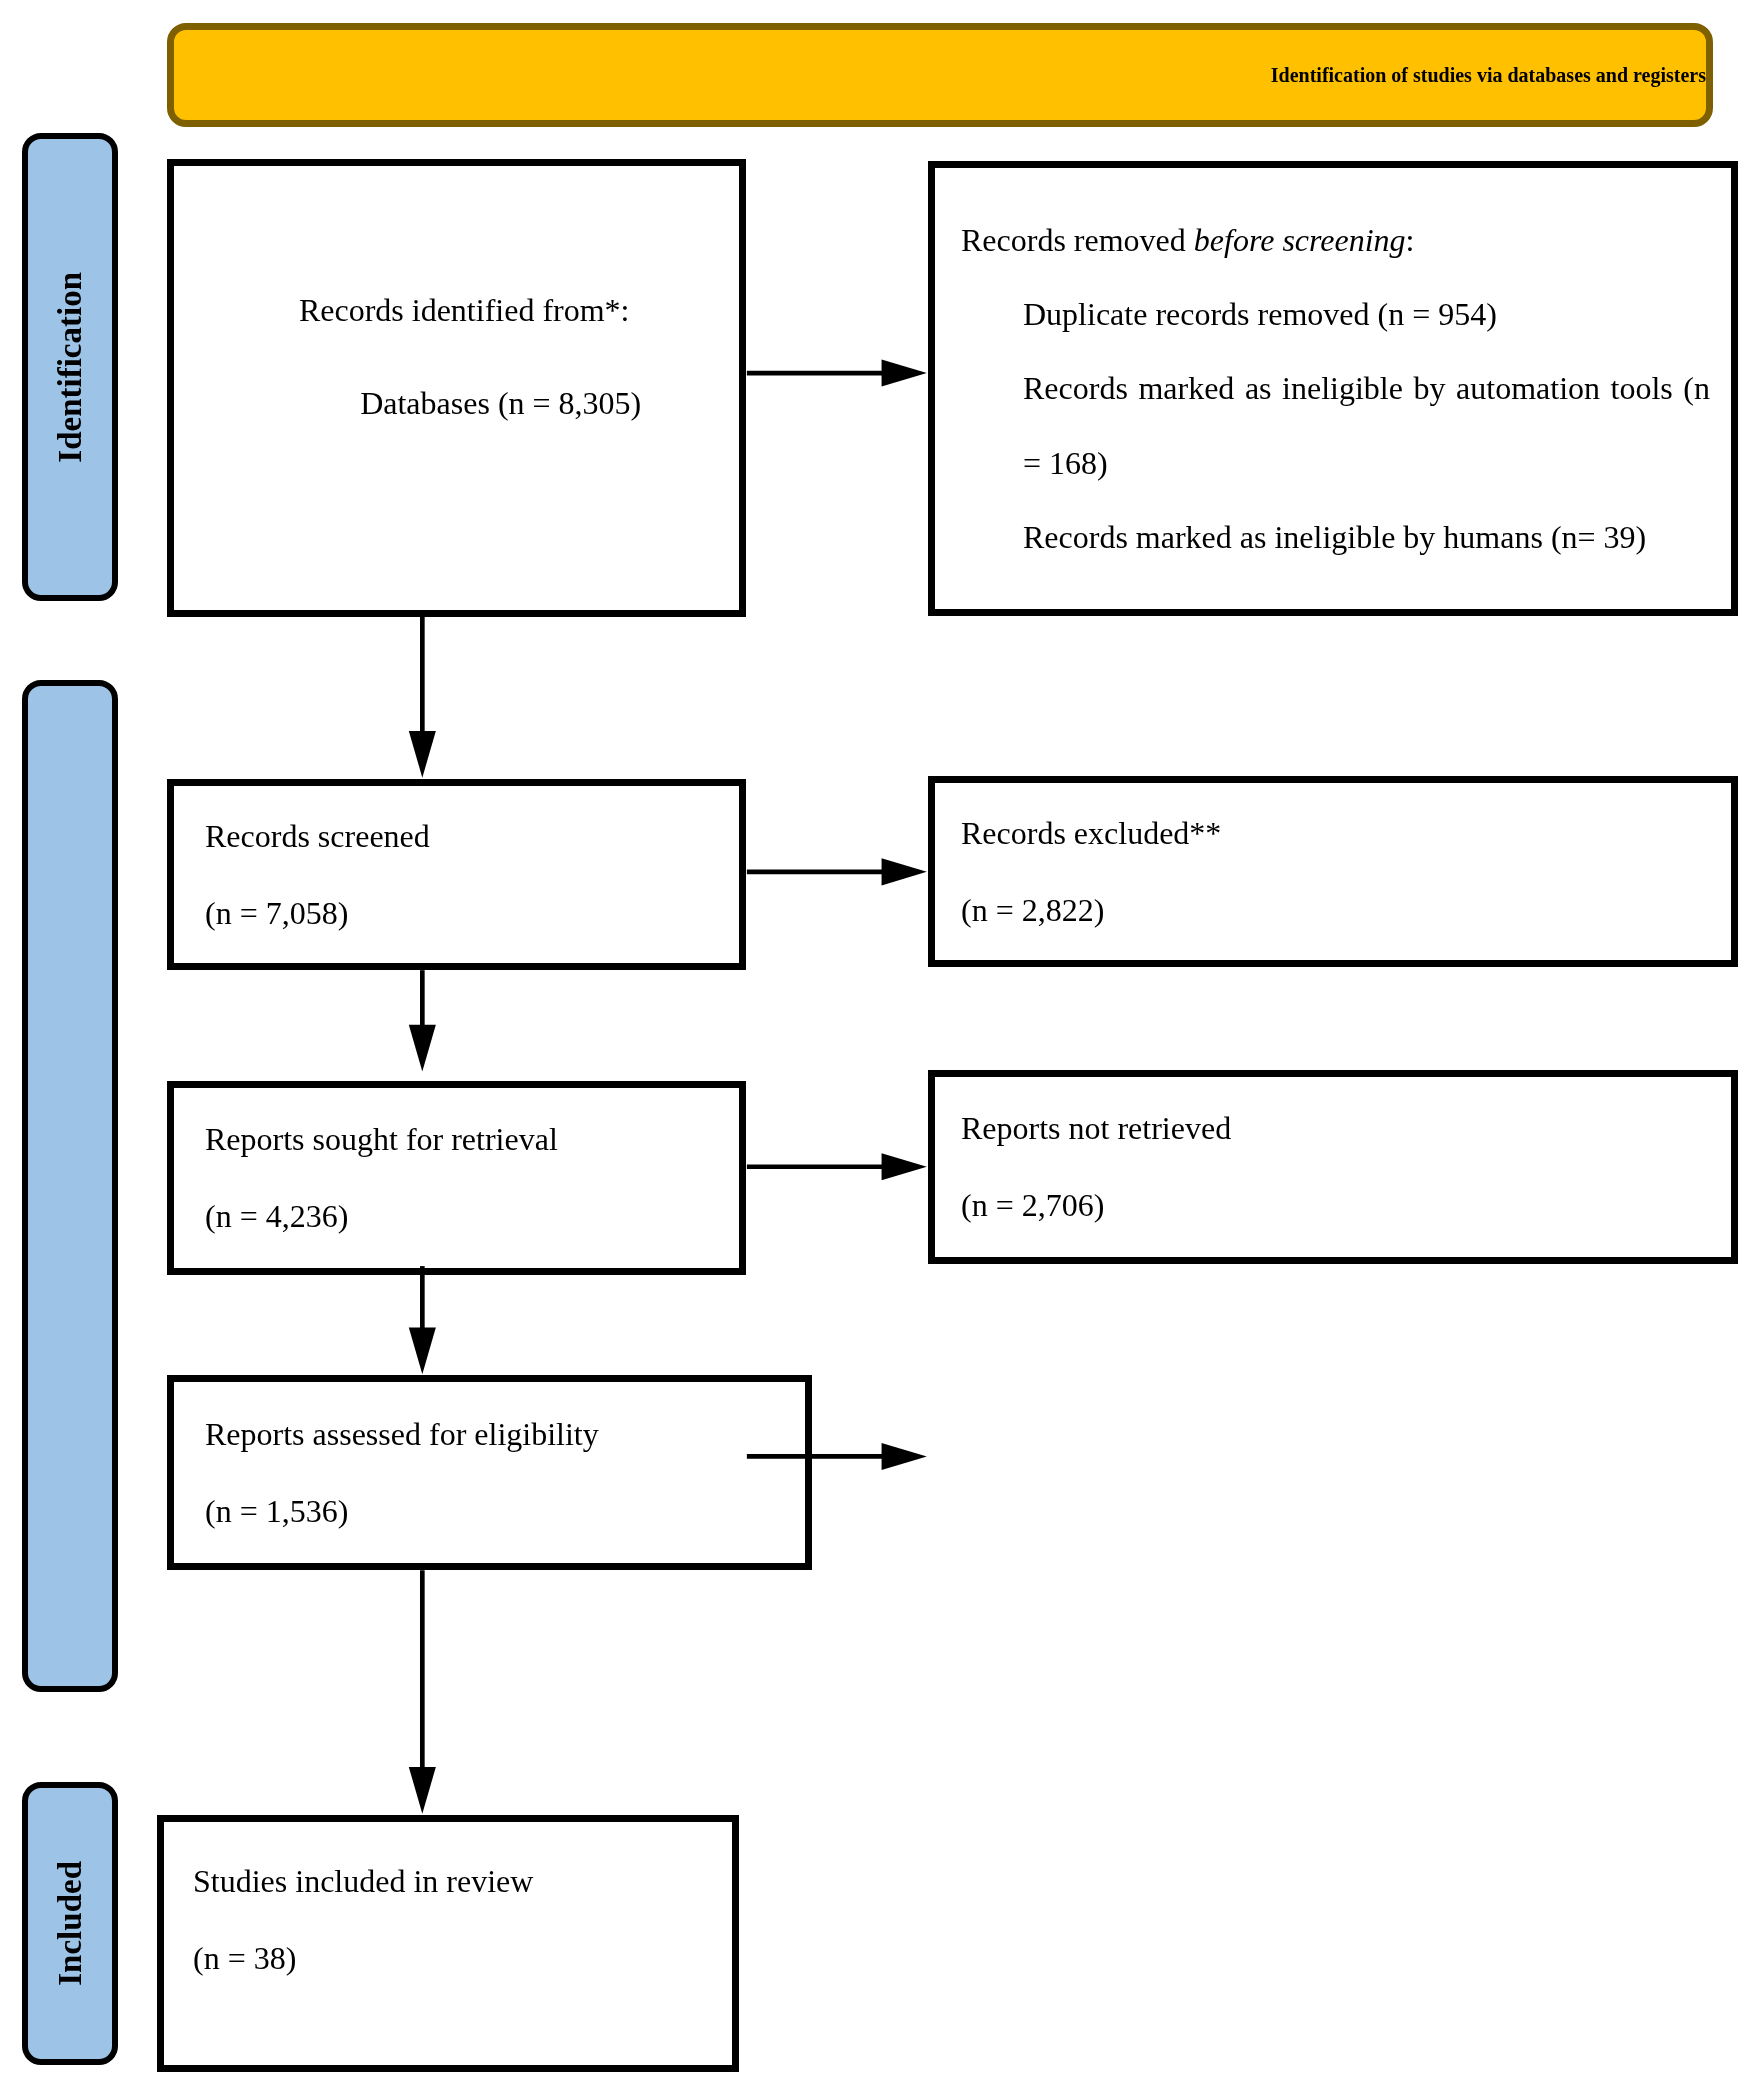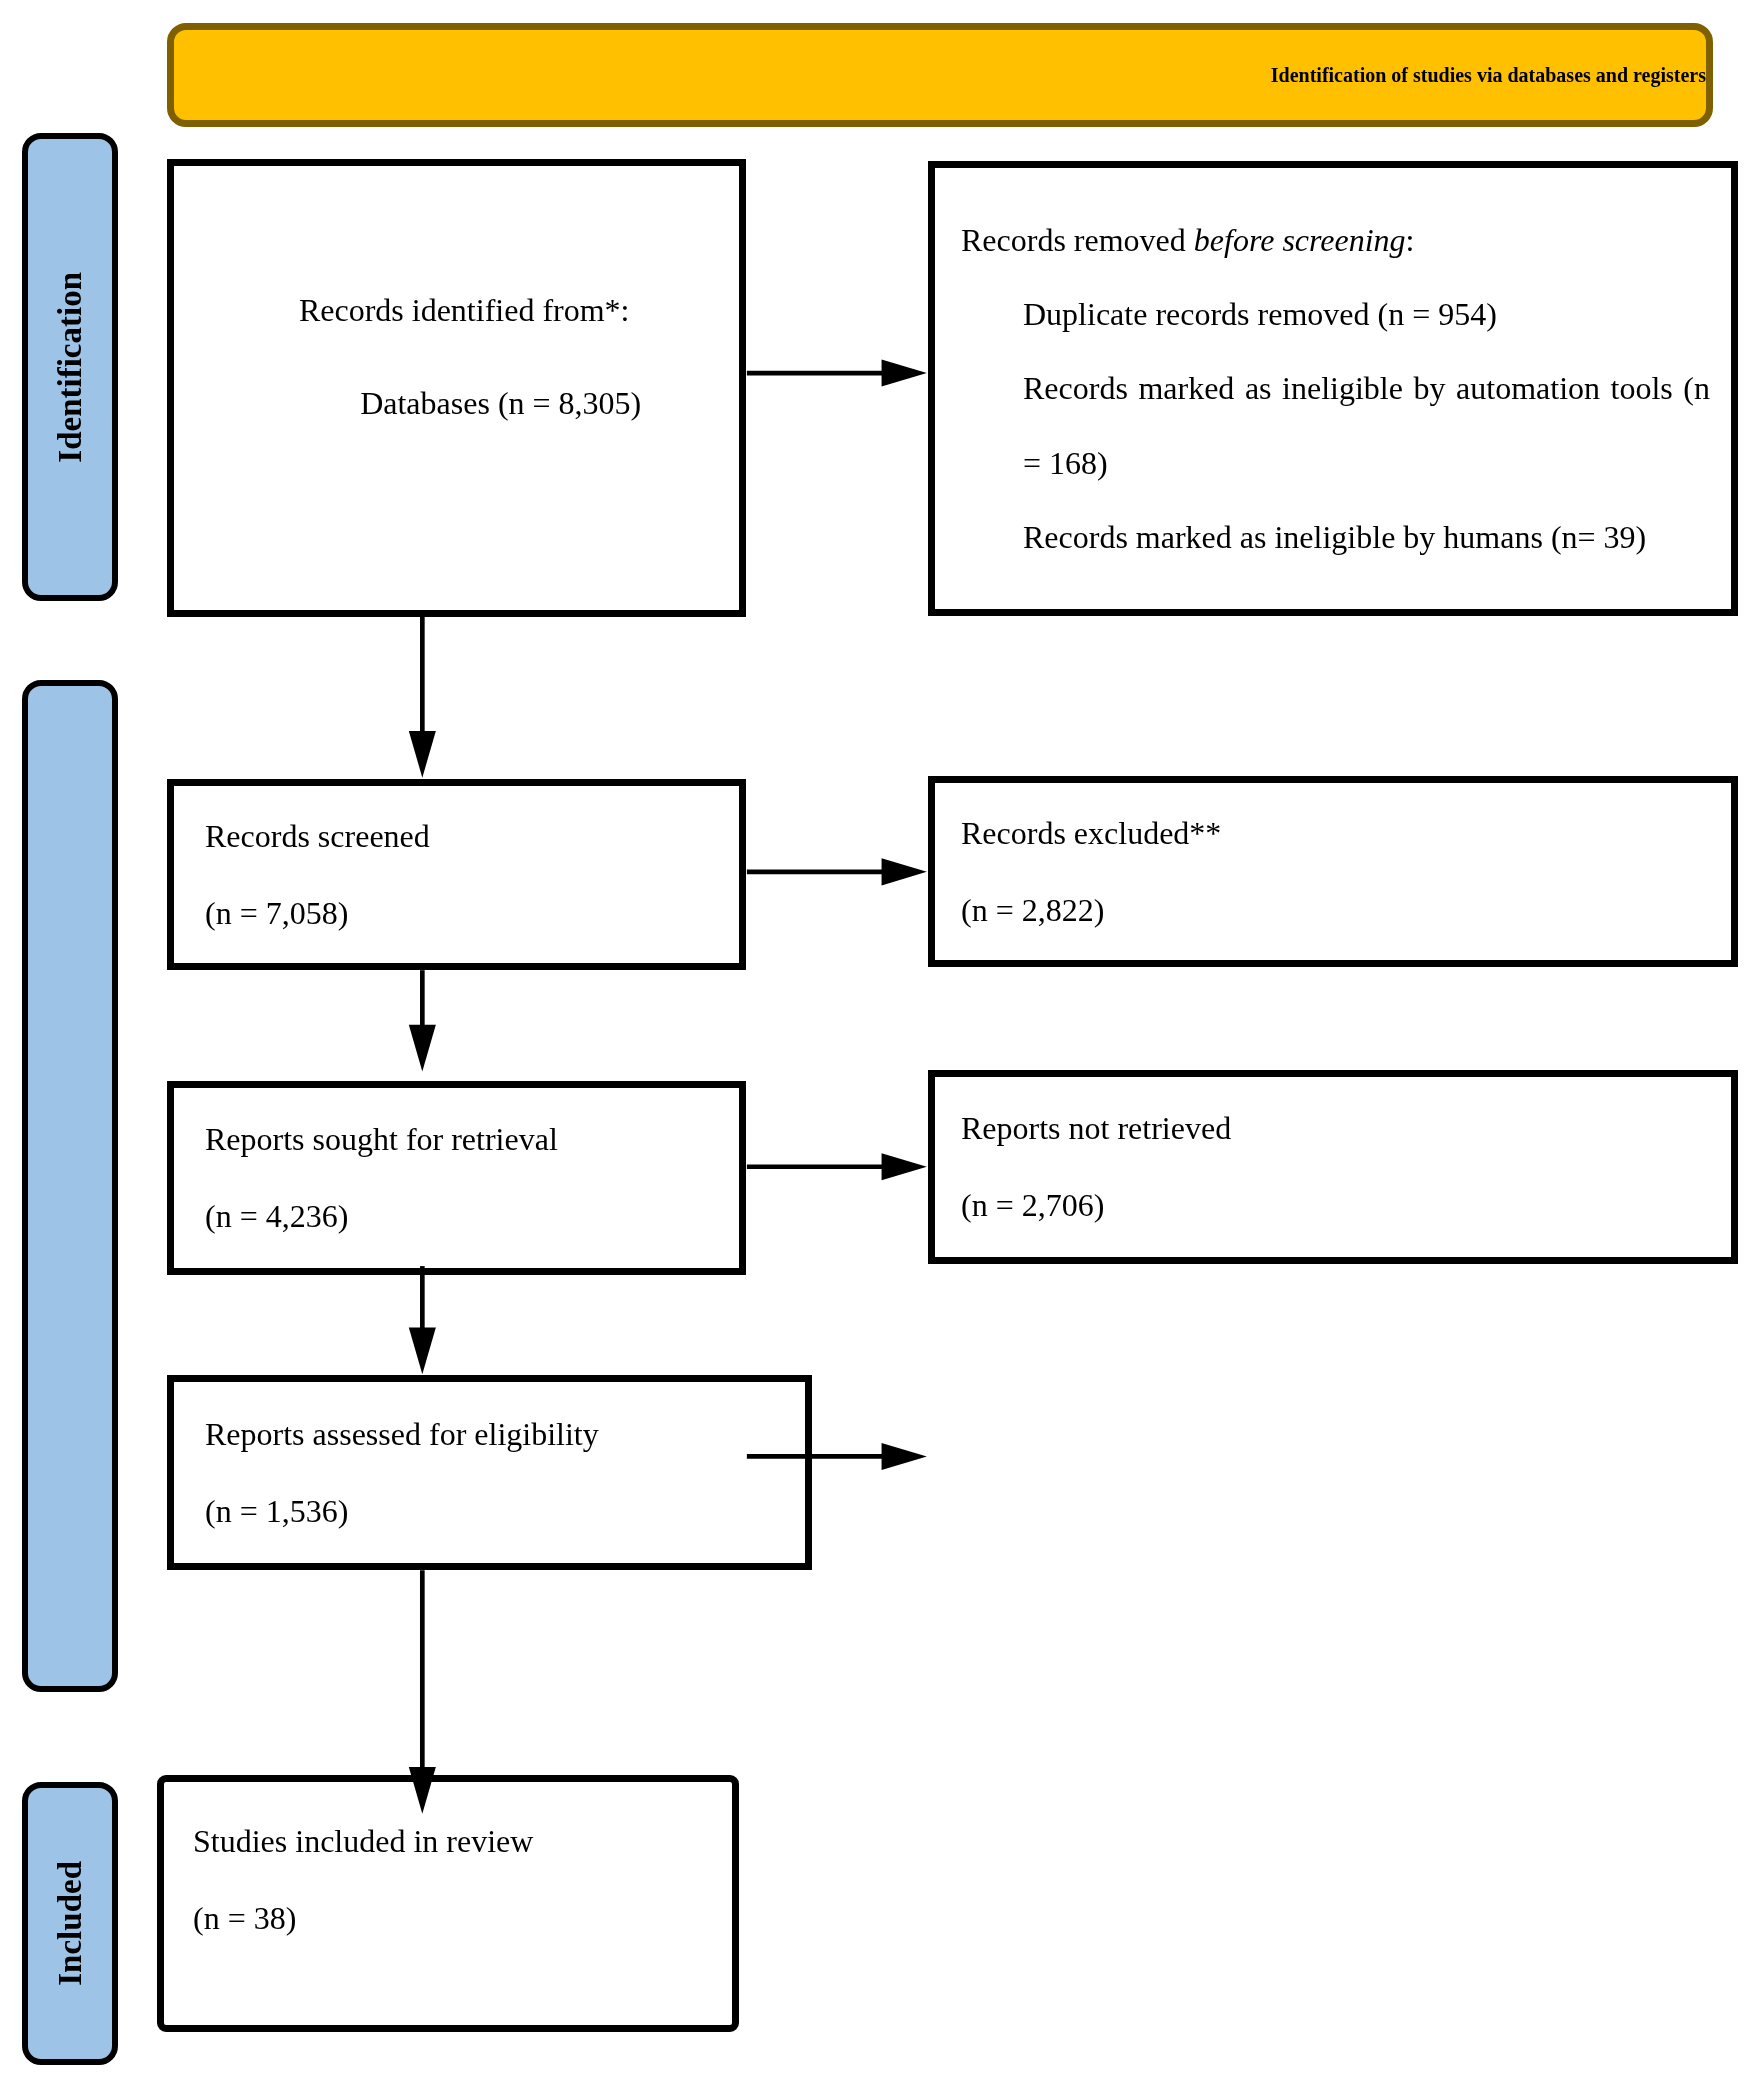--- a/index.html
+++ b/index.html
@@ -56,21 +56,21 @@
   #box-records-identified{ left:167px; top:159px;  width:579px; height:458px; padding:0 15.6px 62px 31px; line-height:2.9em;text-align:center; }
   #box-records-removed   { left:928px; top:161px; width:810px; height:455px; padding:0 21px 0 26px; line-height:2.32em; }
   #box-records-removed .item{ padding-left:62px; text-align:justify; }
   #box-records-screened  { left:167px; top:779px; width:579px; height:191px; padding:0 15.6px 0 31px; }
   #box-records-excluded  { left:928px; top:776px; width:810px; height:191px; padding:0 21px 0 26px; }
   #box-reports-sought    { left:167px; top:1073px; width:579px; height:194px; padding:0 15.6px 0 31px;margin-top:8px; }
   #box-reports-not-retrieved{ left:928px; top:1070px; width:810px; height:194px; padding:0 21px 0 26px; }
   #box-reports-assessed  { left:167px; top:1375px; width:645px; height:195px; padding:0 15.6px 0 31px; }
   #box-reports-excluded  { left:928px; top:1352px; width:810px; height:411px; padding:0 21px 0 26px; line-height:2.42em; }
   #box-reports-excluded .item{ padding-left:62px; }
-  #box-studies-included  { left:157px; top:1775px; width:582px; height:257px; padding:0 22px 47px 29px;border-radius:9px; }
+  #box-studies-included  { left:157px; top:1815px; width:582px; height:257px; padding:0 22px 47px 29px; }
   
   #connectors{
     position:absolute; left:0; top:0; width:1759px; height:2087px;
     pointer-events:none;
   }
 </style>
 </head>
 <body>
 
 <div id="canvas">

